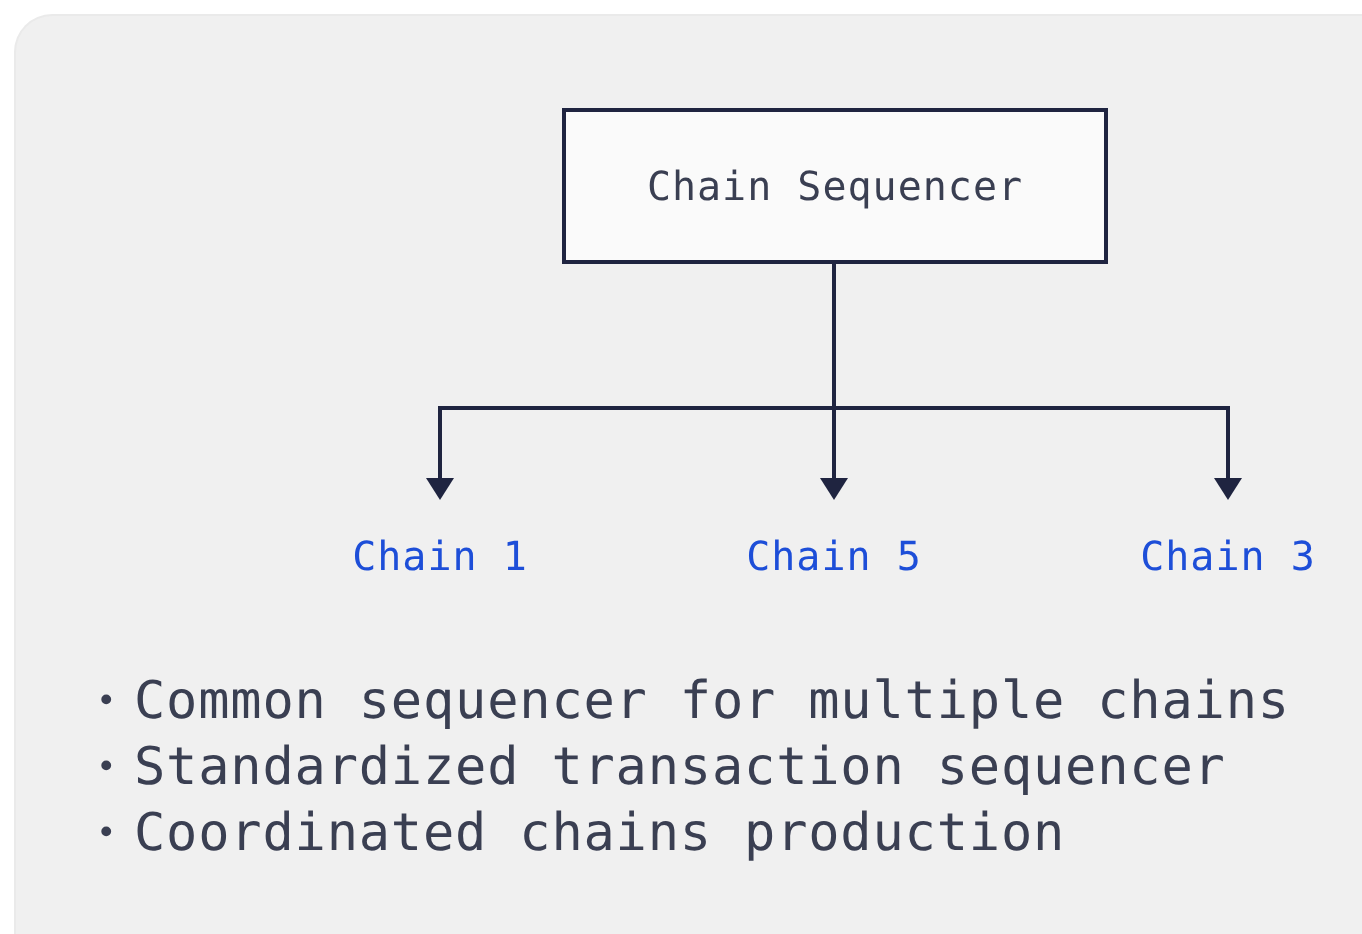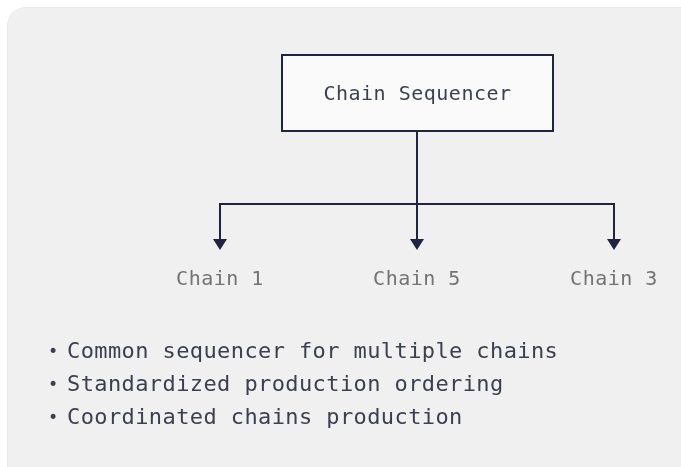--- a/index.html
+++ b/index.html
@@ -83,21 +83,21 @@
   #arrow-2 { left: 402px; top: 231px; }
   #arrow-3 { left: 599px; top: 231px; }
 
   .chain-label {
     position: absolute;
     top: 258px;
     width: 180px;
     text-align: center;
     font-size: 20px;
     letter-spacing: 0.5px;
-    color: #737373;
+    color: #1d4ed8;
     white-space: nowrap;
   }
   #chain-label-1 { left: 122px; }
   #chain-label-2 { left: 319px; }
   #chain-label-3 { left: 516px; }
 
   
   #bullet-list {
     position: absolute;
     left: 40px;
@@ -111,21 +111,21 @@
   }
   .bullet-marker {
     width: 19px;
     flex: 0 0 19px;
     font-size: 17px;
     line-height: 30px;
     color: #3a3f52;
     text-align: left;
   }
   .bullet-text {
-    font-size: 22px;
+    font-size: 26px;
     line-height: 30px;
     letter-spacing: 0.4px;
     color: #3a3f52;
     white-space: nowrap;
   }
 </style>
 </head>
 <body>
 
 <div id="card">
@@ -154,21 +154,21 @@
 
   <div id="bullet-list">
 
     <div class="bullet-row">
       <span class="bullet-marker">•</span>
       <span class="bullet-text">Common sequencer for multiple chains</span>
     </div>
 
     <div class="bullet-row">
       <span class="bullet-marker">•</span>
-      <span class="bullet-text">Standardized production ordering</span>
+      <span class="bullet-text">Standardized transaction sequencer</span>
     </div>
 
     <div class="bullet-row">
       <span class="bullet-marker">•</span>
       <span class="bullet-text">Coordinated chains production</span>
     </div>
 
   </div>
 
 </div>

